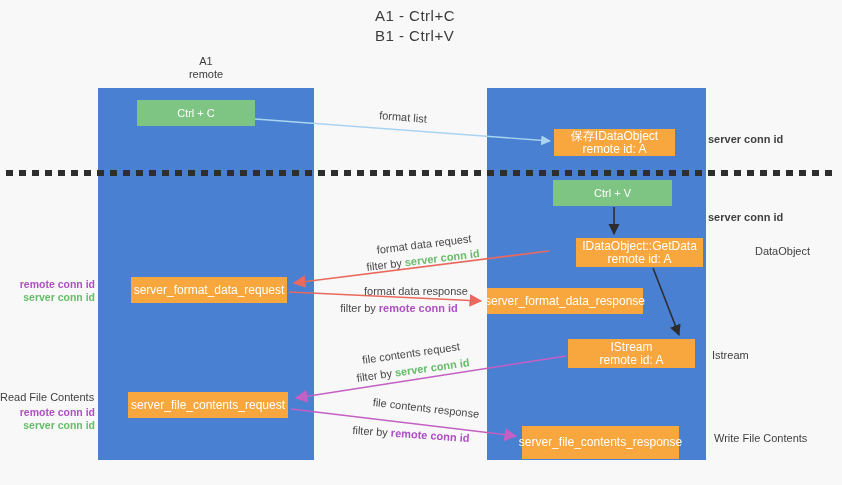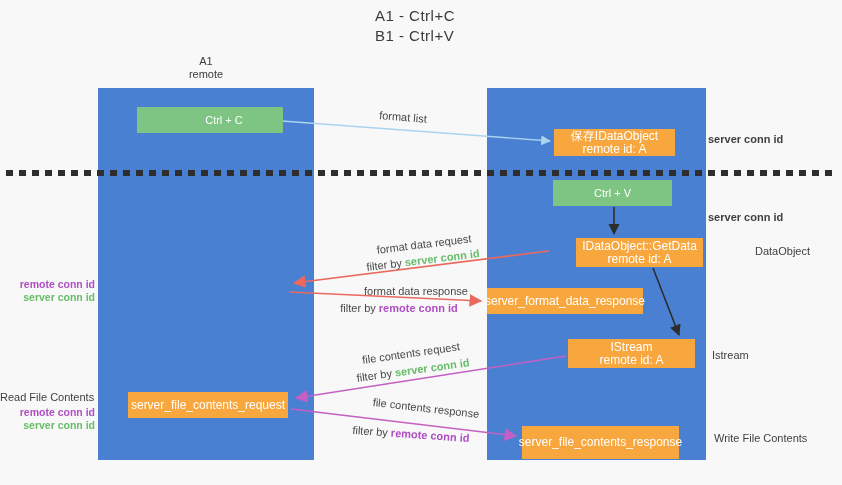--- a/index.html
+++ b/index.html
@@ -102,34 +102,35 @@
     </defs>
     <line class="arrow-blue" x1="255" y1="119" x2="550" y2="141" marker-end="url(#mBlue)"></line>
     <line class="arrow-black" x1="614" y1="207" x2="614" y2="234" marker-end="url(#mBlack)"></line>
     <line class="arrow-black" x1="653" y1="268" x2="679" y2="335" marker-end="url(#mBlack)"></line>
     <line class="arrow-red" x1="549" y1="251" x2="294" y2="283" marker-end="url(#mRed)"></line>
     <line class="arrow-red" x1="289" y1="292" x2="481" y2="301" marker-end="url(#mRed)"></line>
     <line class="arrow-magenta" x1="566" y1="356" x2="296" y2="398" marker-end="url(#mMag)"></line>
     <line class="arrow-magenta" x1="291" y1="409" x2="516" y2="436" marker-end="url(#mMag)"></line>
   </svg>
 
-  <div class="node green" style="left:137px;top:107px;width:118px;height:26px;padding-left:28px;">Ctrl + C</div>
+  <div class="node green" style="left:137px;top:100px;width:118px;height:26px;">Ctrl + C</div>
 
   <div class="node orange" style="left:554px;top:129px;width:121px;height:27px;">
     <div>保存IDataObject</div>
     <div>remote id: A</div>
   </div>
 
   <div class="node green" style="left:553px;top:180px;width:119px;height:26px;">Ctrl + V</div>
 
   <div class="node orange" style="left:576px;top:238px;width:127px;height:29px;">
     <div>IDataObject::GetData</div>
     <div>remote id: A</div>
   </div>
 
+  <div class="node orange" style="left:131px;top:277px;width:156px;height:26px;">server_format_data_request</div>
 
   <div class="node orange" style="left:487px;top:288px;width:156px;height:26px;">server_format_data_response</div>
 
   <div class="node orange" style="left:568px;top:339px;width:127px;height:29px;">
     <div>IStream</div>
     <div>remote id: A</div>
   </div>
 
   <div class="node orange" style="left:128px;top:392px;width:160px;height:26px;">server_file_contents_request</div>
 

